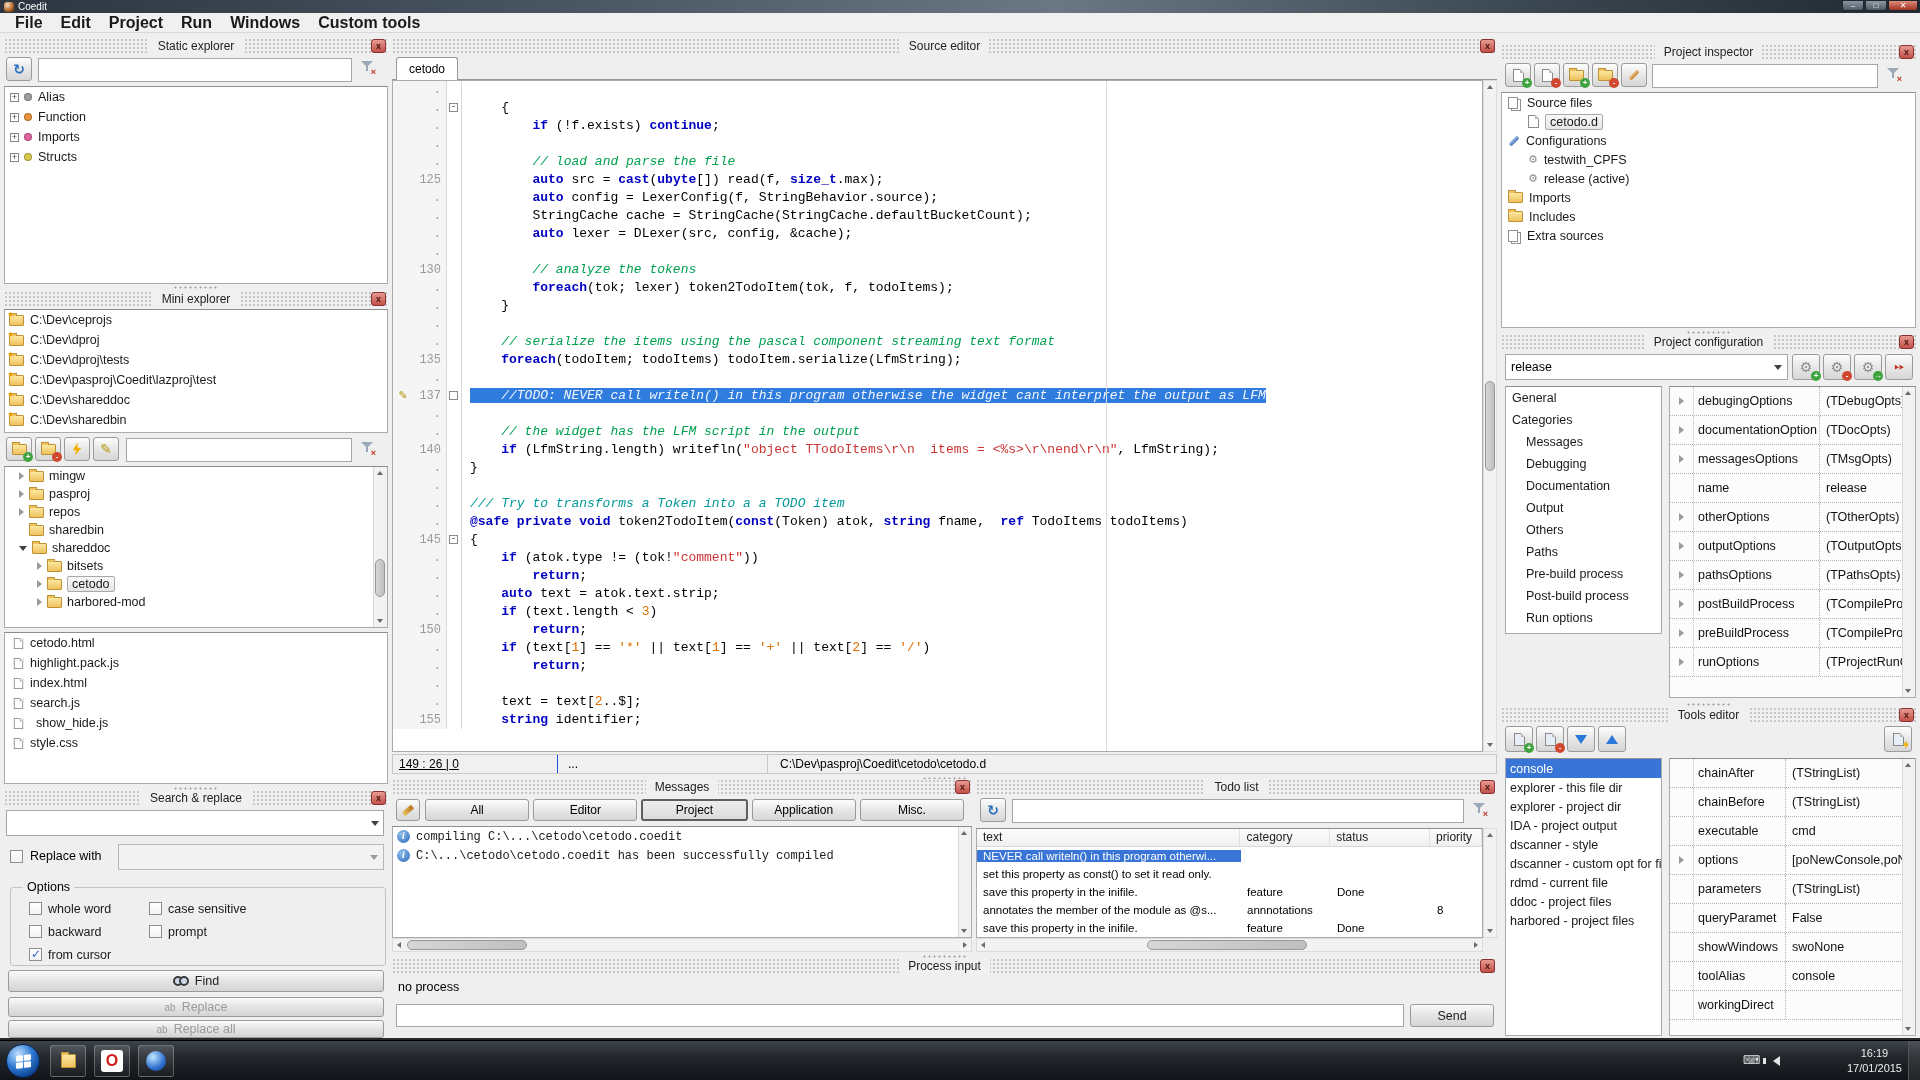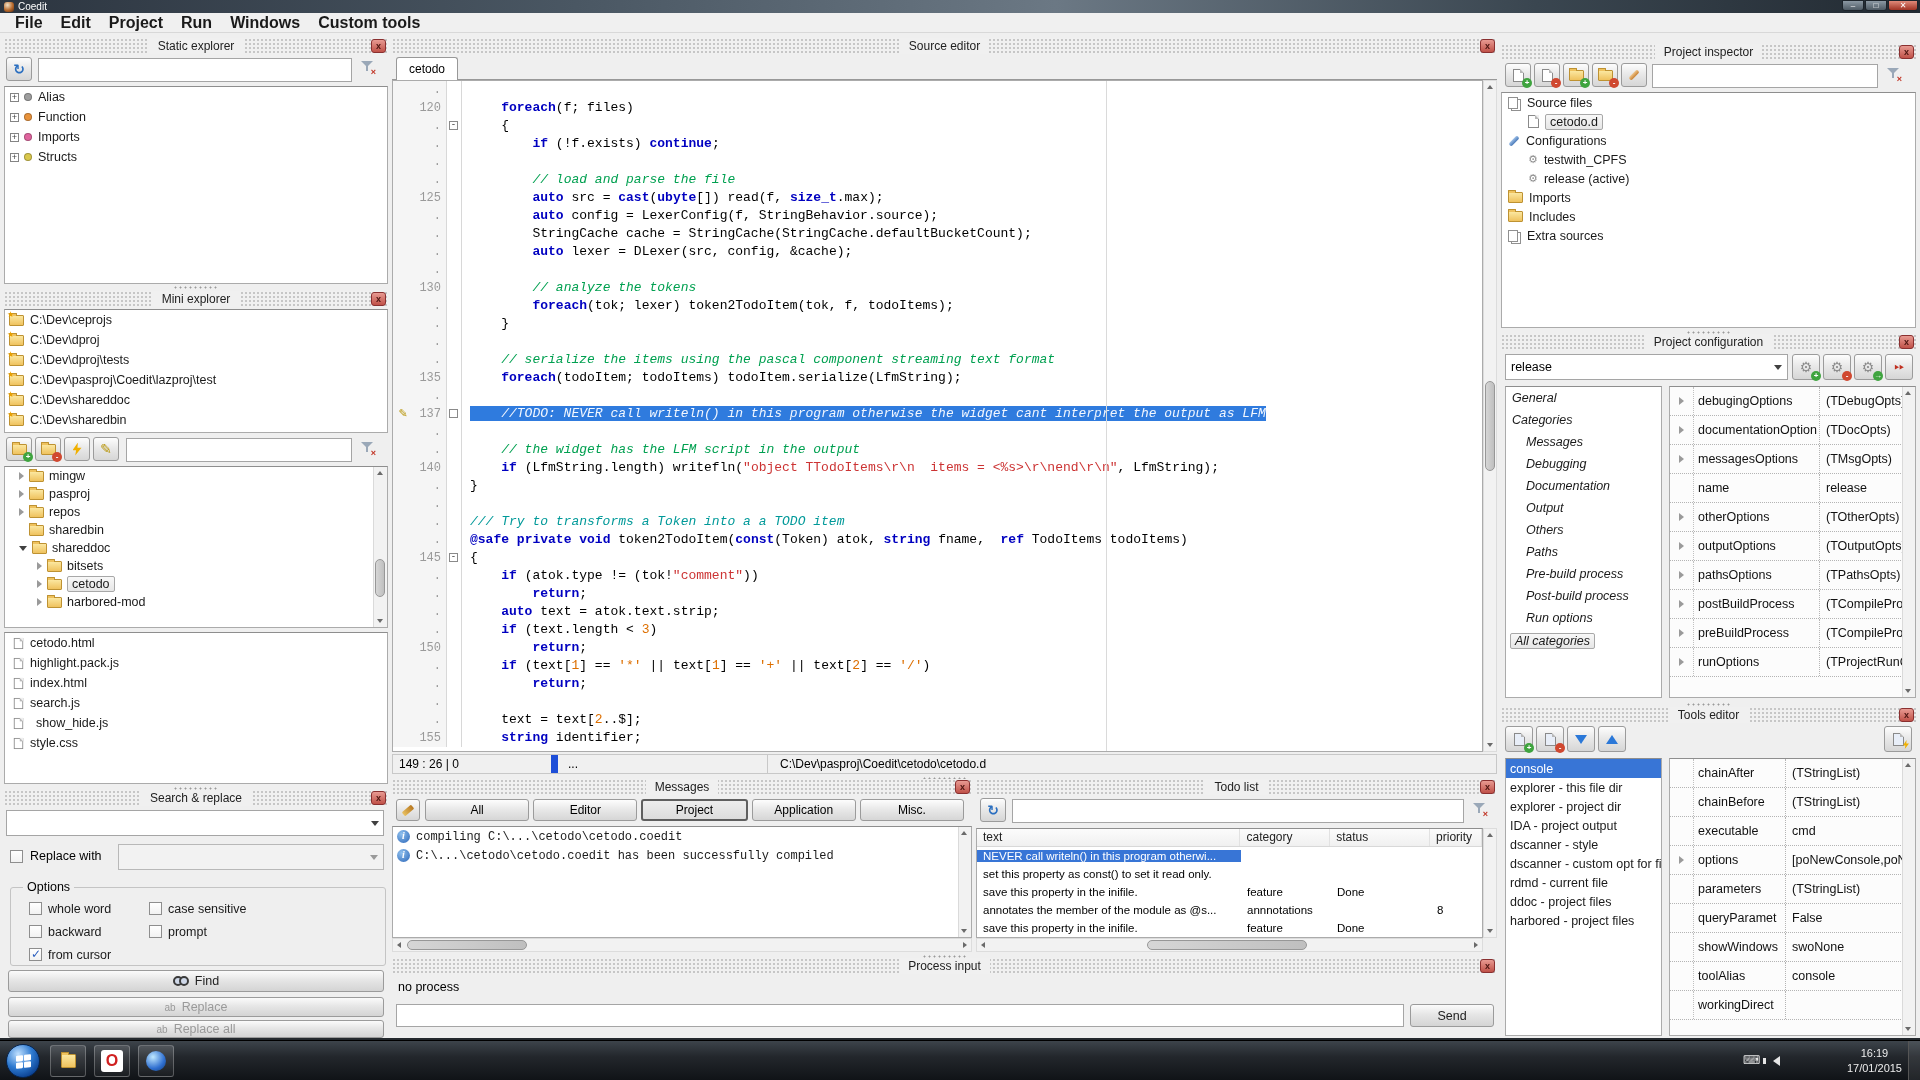--- a/index.html
+++ b/index.html
@@ -414,26 +414,20 @@
   <div class="codearea" style="left:392px;top:80px;width:1091px;height:672px;" id="editor">
 
   <div class="crow">
         <div class="gmark"></div>
         <div class="gnum">.</div>
         <div class="gfold"></div>
         <div class="ctext"></div>
       </div>
       <div class="crow">
         <div class="gmark"></div>
-        <div class="gnum">120</div>
-        <div class="gfold"></div>
-        <div class="ctext"><span class="sp">    </span><span class="sk">foreach</span><span class="sp">(f; files)</span></div>
-      </div>
-      <div class="crow">
-        <div class="gmark"></div>
         <div class="gnum">.</div>
         <div class="gfold">
           <span class="fbox">-</span>
         </div>
         <div class="ctext"><span class="sp">    {</span></div>
       </div>
       <div class="crow">
         <div class="gmark"></div>
         <div class="gnum">.</div>
         <div class="gfold"></div>
@@ -646,21 +640,21 @@
   <div class="sb v" style="left:1483px;top:80px;width:14px;height:672px;">
     <div class="ar" style="top:0;left:0;">
         <span class="sbtri u"></span>
       </div>
     <div class="th" style="top:300px;height:90px;"></div>
     <div class="ar" style="bottom:0;left:0;">
         <span class="sbtri d"></span>
       </div>
   </div>
   <div style="position:absolute;left:392px;top:754px;width:1105px;height:20px;background:#F0F0F0;border:1px solid #C8C8C8;display:flex;font-size:12px;align-items:center;">
-    <span style="width:165px;padding-left:6px;border-right:7px solid #1d4ed8;height:100%;display:flex;align-items:center;">149 : 26 | 0</span>
+    <span style="width:165px;padding-left:6px;border-right:1px solid #1d4ed8;height:100%;display:flex;align-items:center;text-decoration:underline;">149 : 26 | 0</span>
     <span style="width:210px;padding-left:10px;border-right:1px solid #C8C8C8;height:100%;display:flex;align-items:center;">...</span>
     <span style="padding-left:12px;">C:\Dev\pasproj\Coedit\cetodo\cetodo.d</span>
   </div>
 
   <div class="hsplit" style="left:392px;top:776px;width:1105px;"></div>
 
   <div class="ptitle" style="left:392px;top:779px;width:580px;">
     <span class="txt">Messages</span>
     <span class="xbtn">x</span>
   </div>
@@ -869,21 +863,21 @@
         <span class="badge bg-r">-</span>
       </div>
     <div class="tbtn" style="width:28px;height:26px;">
         <span class="ic-gear" style="font-size:14px;">⚙</span>
         <span class="badge bg-g">→</span>
       </div>
     <div class="tbtn" style="width:28px;height:26px;">
         <span style="color:#C03020;font-weight:bold;font-size:13px;">‣‣</span>
       </div>
   </div>
-  <div class="box" style="left:1505px;top:386px;width:157px;height:312px;font-style:italic;" id="pc-cats">
+  <div class="box" style="left:1505px;top:386px;width:157px;height:248px;" id="pc-cats">
       <div class="trow" style="height: 22px; padding-left: 6px;">
         <span>General</span>
       </div>
       <div class="trow" style="height: 22px; padding-left: 6px;">
         <span>Categories</span>
       </div>
       <div class="trow" style="height: 22px; padding-left: 20px;">
         <span>Messages</span>
       </div>
       <div class="trow" style="height: 22px; padding-left: 20px;">

